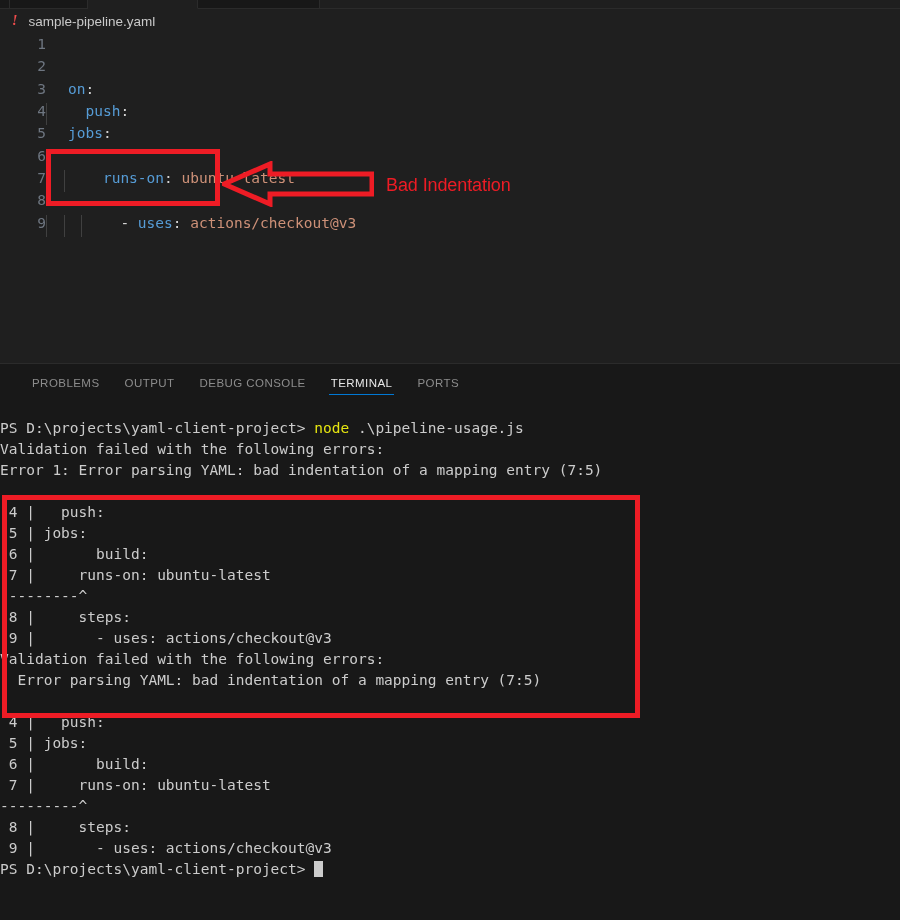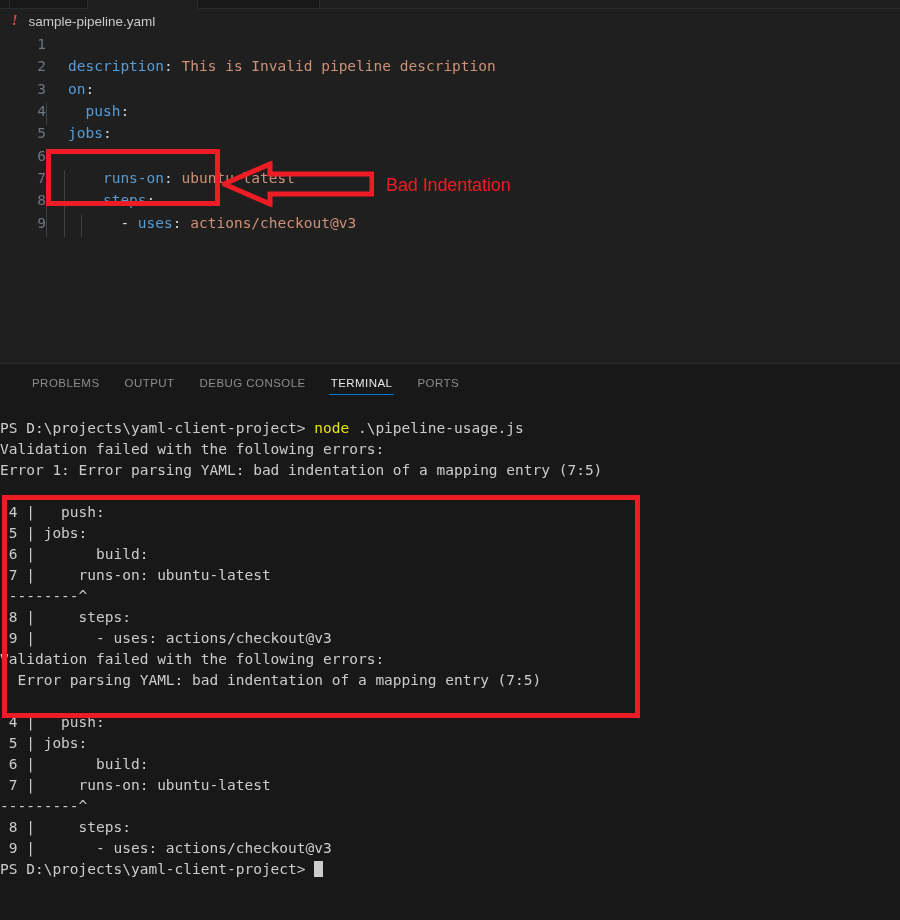--- a/index.html
+++ b/index.html
@@ -250,27 +250,27 @@
     </div>
 
   <div class="breadcrumb">
     <span class="bc-icon">!</span>
     <span class="bc-label">sample-pipeline.yaml</span>
   </div>
 
   <div class="editor">
     <div id="code-lines">
         <div class="code-line"><div class="gutter">1</div></div>
-        <div class="code-line"><div class="gutter">2</div><div class="codetext"><span class="k">description</span><span class="p">:</span><span class="d"> </span><span class="s">This is Invalid pipeline description</span></div></div>
+        <div class="code-line"><div class="gutter">2</div></div>
         <div class="code-line"><div class="gutter">3</div><div class="codetext"><span class="k">on</span><span class="p">:</span></div></div>
         <div class="code-line"><div class="gutter">4</div><div class="codetext"><div class="iguide" style="left: 0px;"></div><span class="d">  </span><span class="k">push</span><span class="p">:</span></div></div>
         <div class="code-line"><div class="gutter">5</div><div class="codetext"><span class="k">jobs</span><span class="p">:</span></div></div>
         <div class="code-line"><div class="gutter">6</div></div>
         <div class="code-line"><div class="gutter">7</div><div class="codetext"><div class="iguide" style="left: 0px;"></div><div class="iguide" style="left: 17.5px;"></div><span class="d">    </span><span class="k">runs-on</span><span class="p">:</span><span class="d"> </span><span class="s">ubuntu-latest</span></div></div>
-        <div class="code-line"><div class="gutter">8</div><div class="codetext"><div class="iguide" style="left: 0px;"></div><div class="iguide" style="left: 17.5px;"></div><span class="d">    </span><span class="k">steps</span><span class="p">:</span></div></div>
+        <div class="code-line"><div class="gutter">8</div></div>
         <div class="code-line"><div class="gutter">9</div><div class="codetext"><div class="iguide" style="left: 0px;"></div><div class="iguide" style="left: 17.5px;"></div><div class="iguide" style="left: 35px;"></div><span class="d">      </span><span class="d">- </span><span class="k">uses</span><span class="p">:</span><span class="d"> </span><span class="s">actions/checkout@v3</span></div></div>
       </div>
 
     <div class="red-rect-editor"></div>
 
     <div class="arrow-anno">
       <svg width="152" height="46" viewBox="0 0 152 46">
         <polygon points="2,23 48,3 48,13 150,13 150,33 48,33 48,43" fill="none" stroke="#ee1c25" stroke-width="5" stroke-linejoin="miter"></polygon>
       </svg>
     </div>

